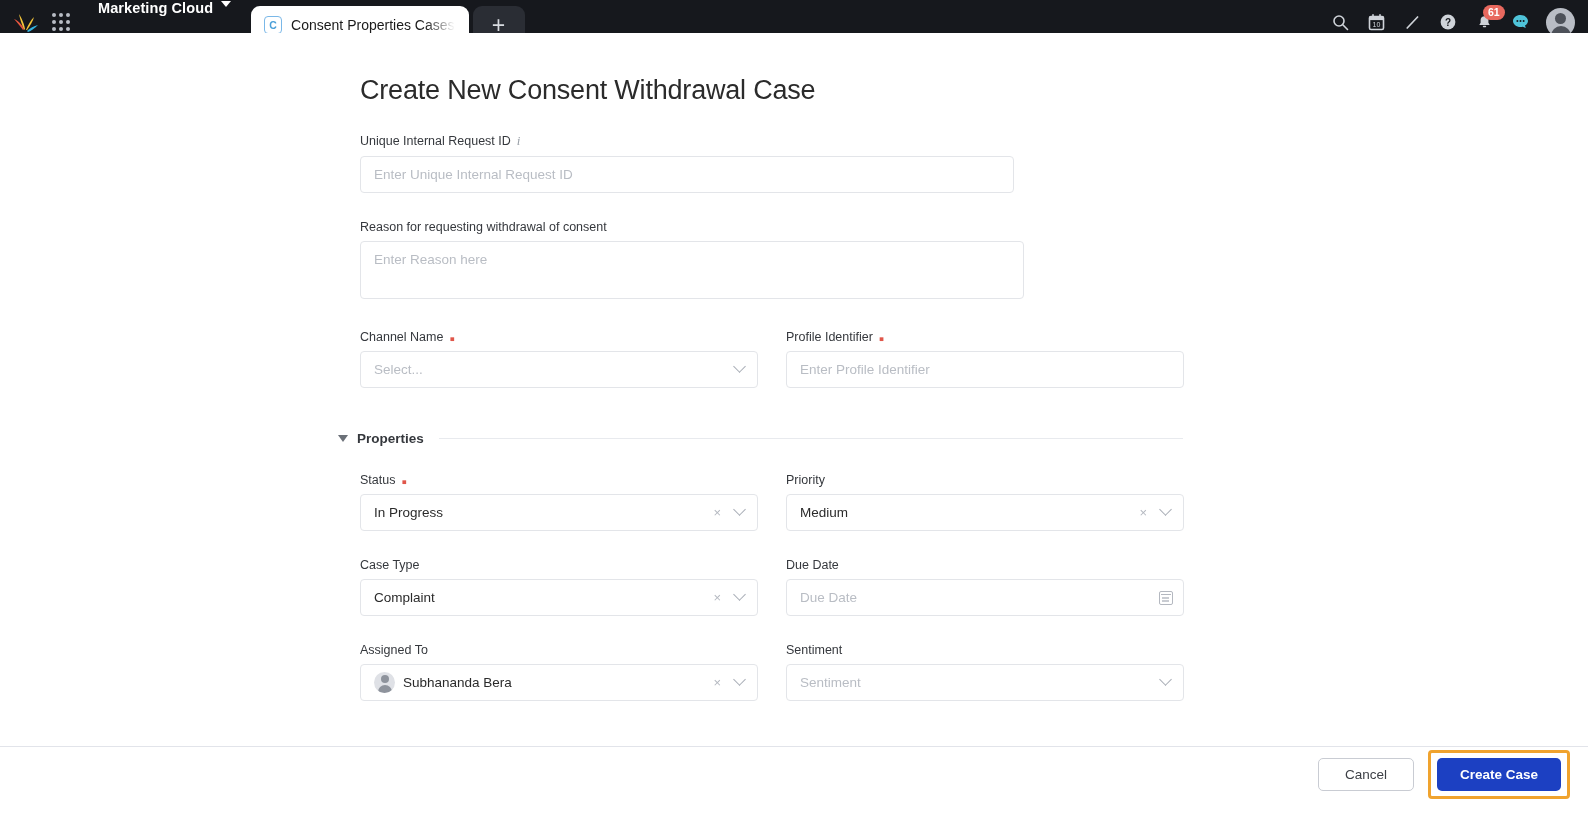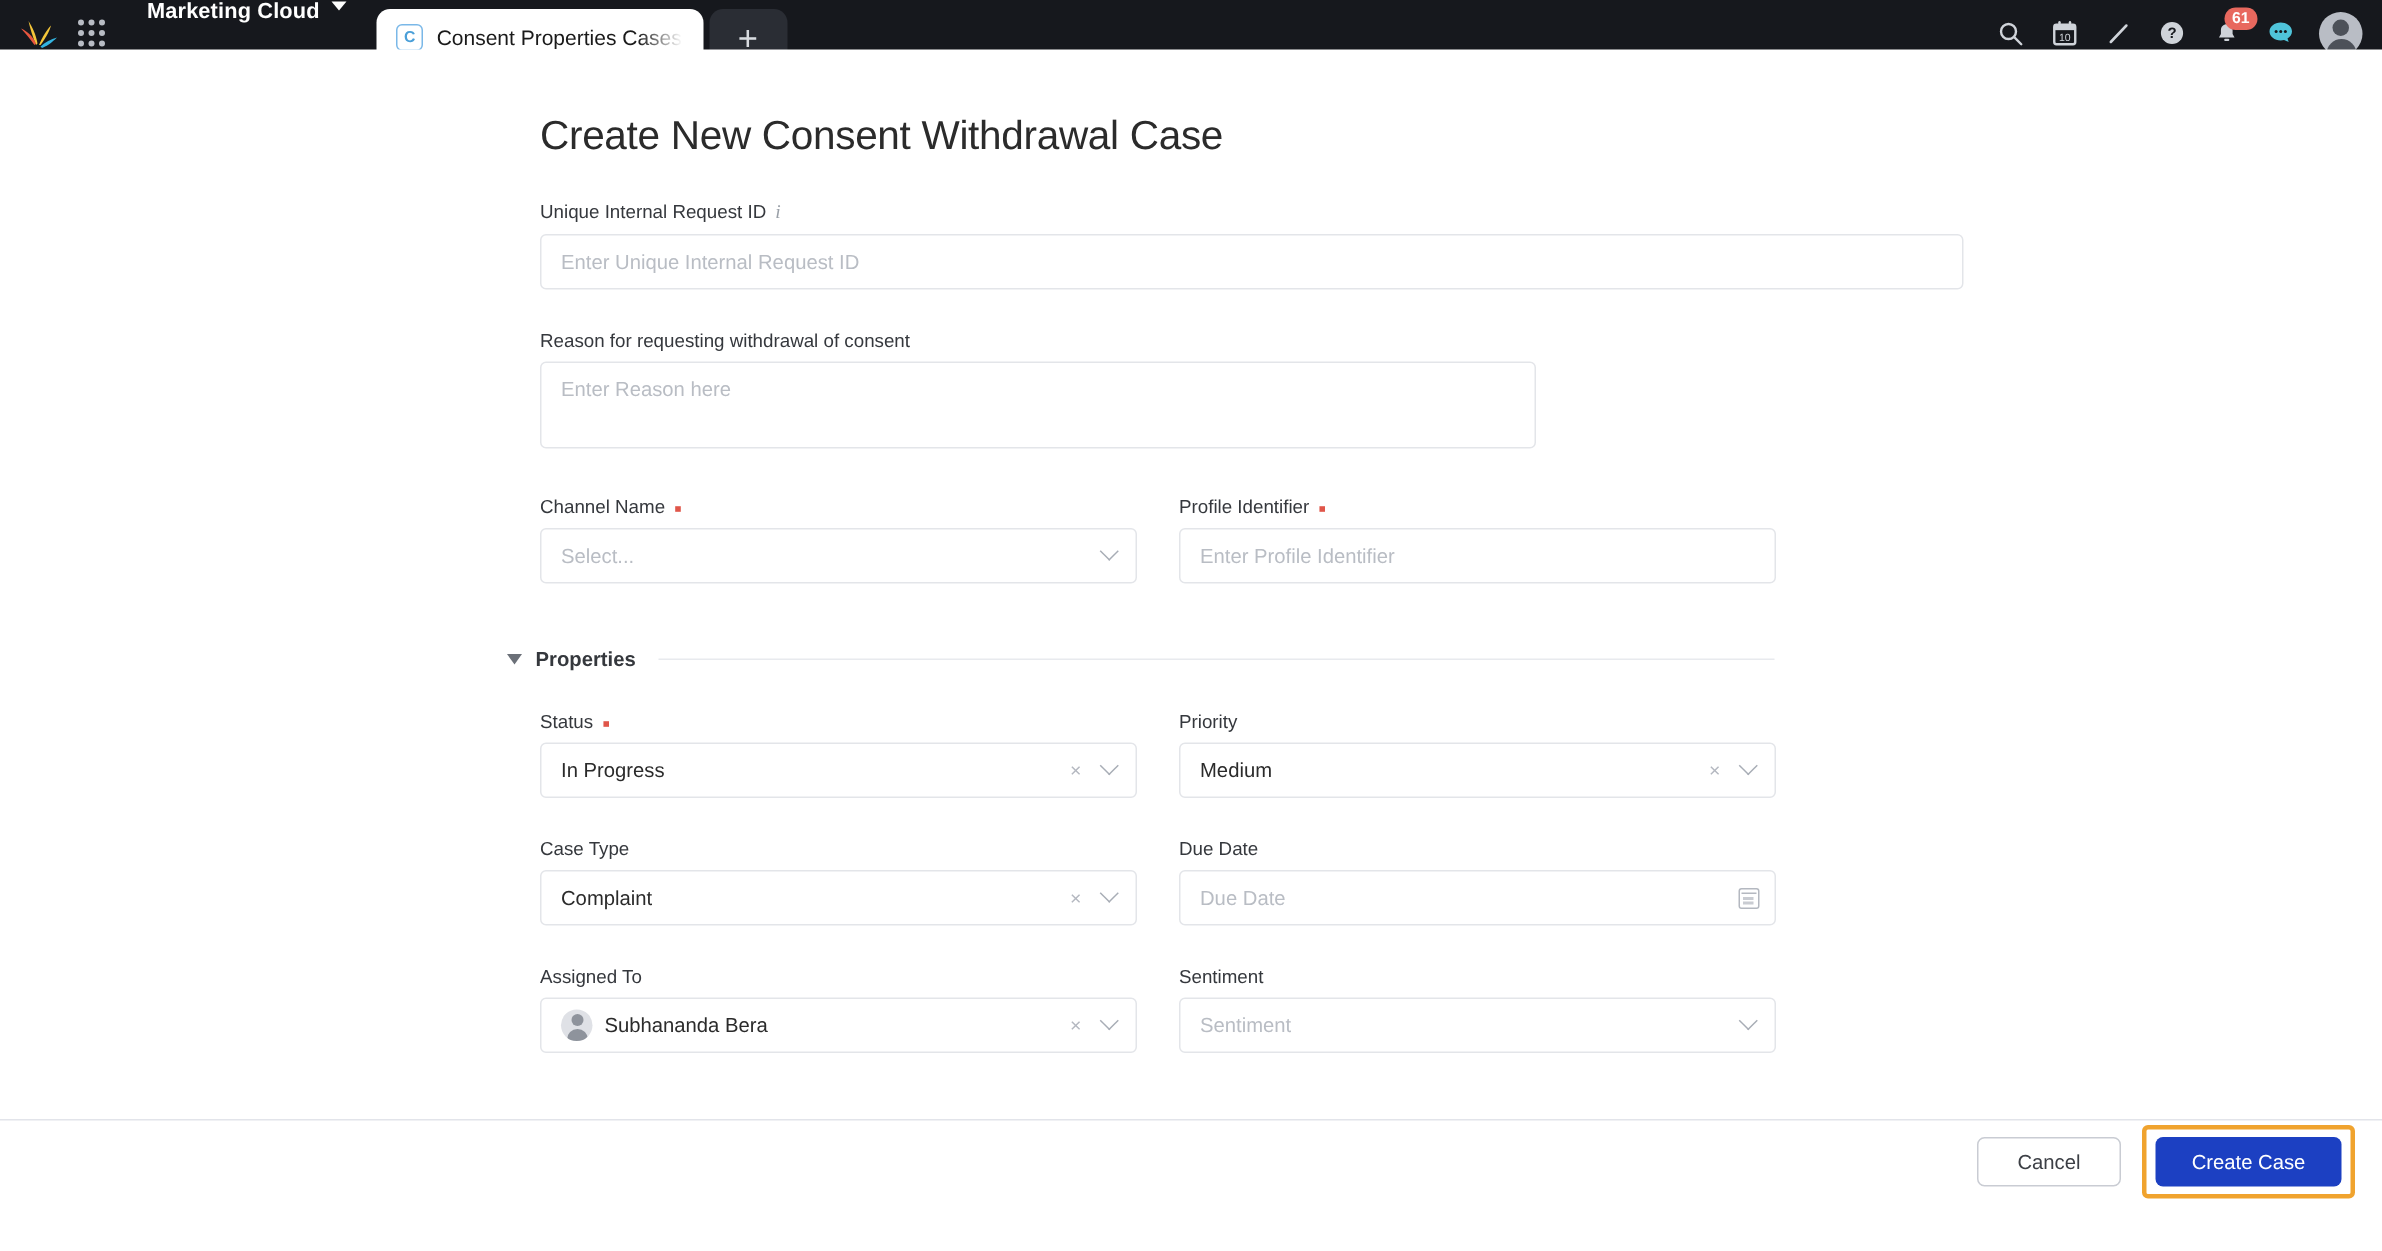--- a/index.html
+++ b/index.html
@@ -100,21 +100,21 @@
     font-size: 12.5px; color: #35383d; margin-bottom: 7px;
     display: flex; align-items: center; gap: 6px;
   }
   .req { color: #e0564a; font-size: 15px; line-height: 0; position: relative; top: 2px; }
   .info-i {
     font-family: "Liberation Serif", serif; font-style: italic;
     color: #9aa0a8; font-size: 13px; cursor: pointer;
   }
 
   .inp {
-    width: 949px; height: 37px; border: 1px solid #e3e5e9; border-radius: 4px;
+    width: 654px; height: 37px; border: 1px solid #e3e5e9; border-radius: 4px;
     background: #fff; font-size: 13.5px; color: #2b2b2b;
     padding: 0 13px; outline: none; font-family: "Liberation Sans", sans-serif;
   }
   .inp::placeholder { color: #b9bdc4; }
   .ta {
     width: 664px; height: 58px; border: 1px solid #e3e5e9; border-radius: 4px;
     background: #fff; font-size: 13.5px; color: #2b2b2b; resize: none;
     padding: 10px 13px; outline: none; font-family: "Liberation Sans", sans-serif;
   }
   .ta::placeholder { color: #b9bdc4; }
@@ -167,21 +167,21 @@
     pointer-events: none;
   }
   .btn-cancel {
     width: 96px; height: 33px; border: 1px solid #c9ccd3; border-radius: 5px;
     background: #fff; color: #3c3f45; font-size: 13.5px; cursor: pointer;
     font-family: "Liberation Sans", sans-serif;
   }
   .hl-box { border: 3px solid #f0a32e; border-radius: 4px; padding: 5px 6px; }
   .btn-create {
     width: 124px; height: 33px; border: none; border-radius: 5px;
-    background: #1c40c2; color: #fff; font-size: 13.5px; font-weight: normal;
+    background: #1c40c2; color: #fff; font-size: 13.5px; font-weight: bold;
     cursor: pointer; font-family: "Liberation Sans", sans-serif;
   }
   .bottom-fill { position:absolute; top:801px; left:0; width:1588px; height:33px; background:#fff; }
 </style>
 </head>
 <body>
 
 <div class="topnav">
   <div class="nav-left">
 

